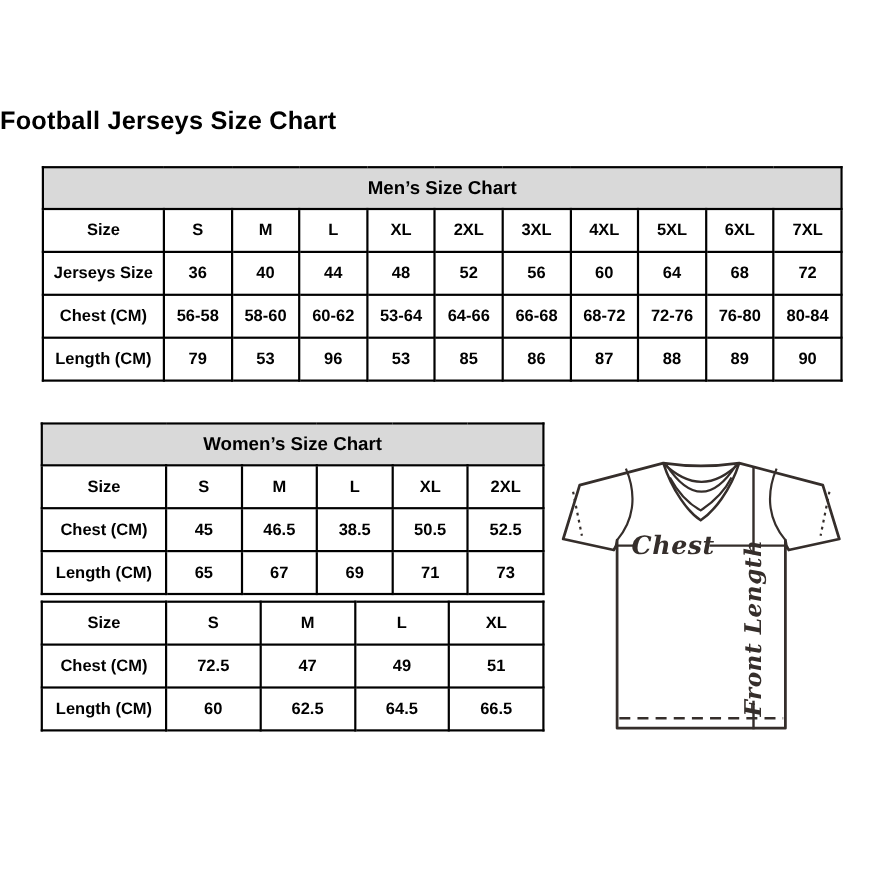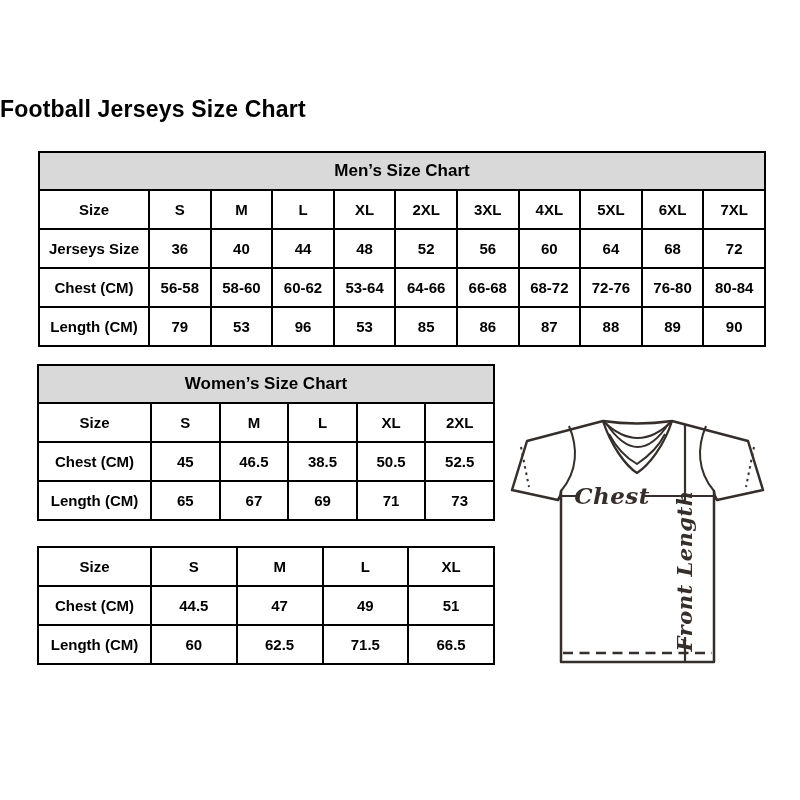--- a/index.html
+++ b/index.html
@@ -14,21 +14,21 @@
   table{border-collapse:collapse;table-layout:fixed;position:absolute;background:#fff;}
   td{
     border:2px solid #000;text-align:center;vertical-align:middle;
     font-weight:bold;font-size:15px;padding:0;overflow:hidden;white-space:nowrap;
   }
   tr.section-header td{
     background:#d9d9d9;font-size:17px;height:36px;
   }
   tr.data-row td{height:37px;}
   #mens-table{left:38px;top:151px;width:726px;}
-  #womens-table{left:37px;top:364px;width:456px;}
+  #womens-table{left:37px;top:384px;width:456px;}
   #youth-table{left:37px;top:546px;width:456px;}
   #jersey{position:absolute;left:498px;top:402px;}
   .js-line{stroke:#352e2b;fill:none;}
   .js-text{fill:#352e2b;font-family:"DejaVu Serif","Liberation Serif",serif;font-style:italic;font-weight:bold;}
 </style>
 </head>
 <body>
 
 <div class="page-title">Football Jerseys Size Chart</div>
 
@@ -156,30 +156,30 @@
   <tbody>
   <tr class="data-row">
     <td>Size</td>
     <td>S</td>
     <td>M</td>
     <td>L</td>
     <td>XL</td>
   </tr>
   <tr class="data-row">
     <td>Chest (CM)</td>
-    <td>44.5</td>
+    <td>72.5</td>
     <td>47</td>
     <td>49</td>
     <td>51</td>
   </tr>
   <tr class="data-row">
     <td>Length (CM)</td>
     <td>60</td>
     <td>62.5</td>
-    <td>71.5</td>
+    <td>64.5</td>
     <td>66.5</td>
   </tr>
 </tbody>
   </table>
 
 <svg id="jersey" width="292" height="272" viewBox="498 402 292 272" xmlns="http://www.w3.org/2000/svg">
 
   <path class="js-line" stroke-width="2.5" stroke-linejoin="round" fill="#ffffff" d="M 603 421 L 527 441 L 512 490 L 558 500 C 560 497 561 494 561 491
            L 561 662 L 714 662 L 714 491 C 714 494 715 497 717 500
            L 763 490 L 748 441 L 672 421 Q 637 426 603 421 Z"></path>

